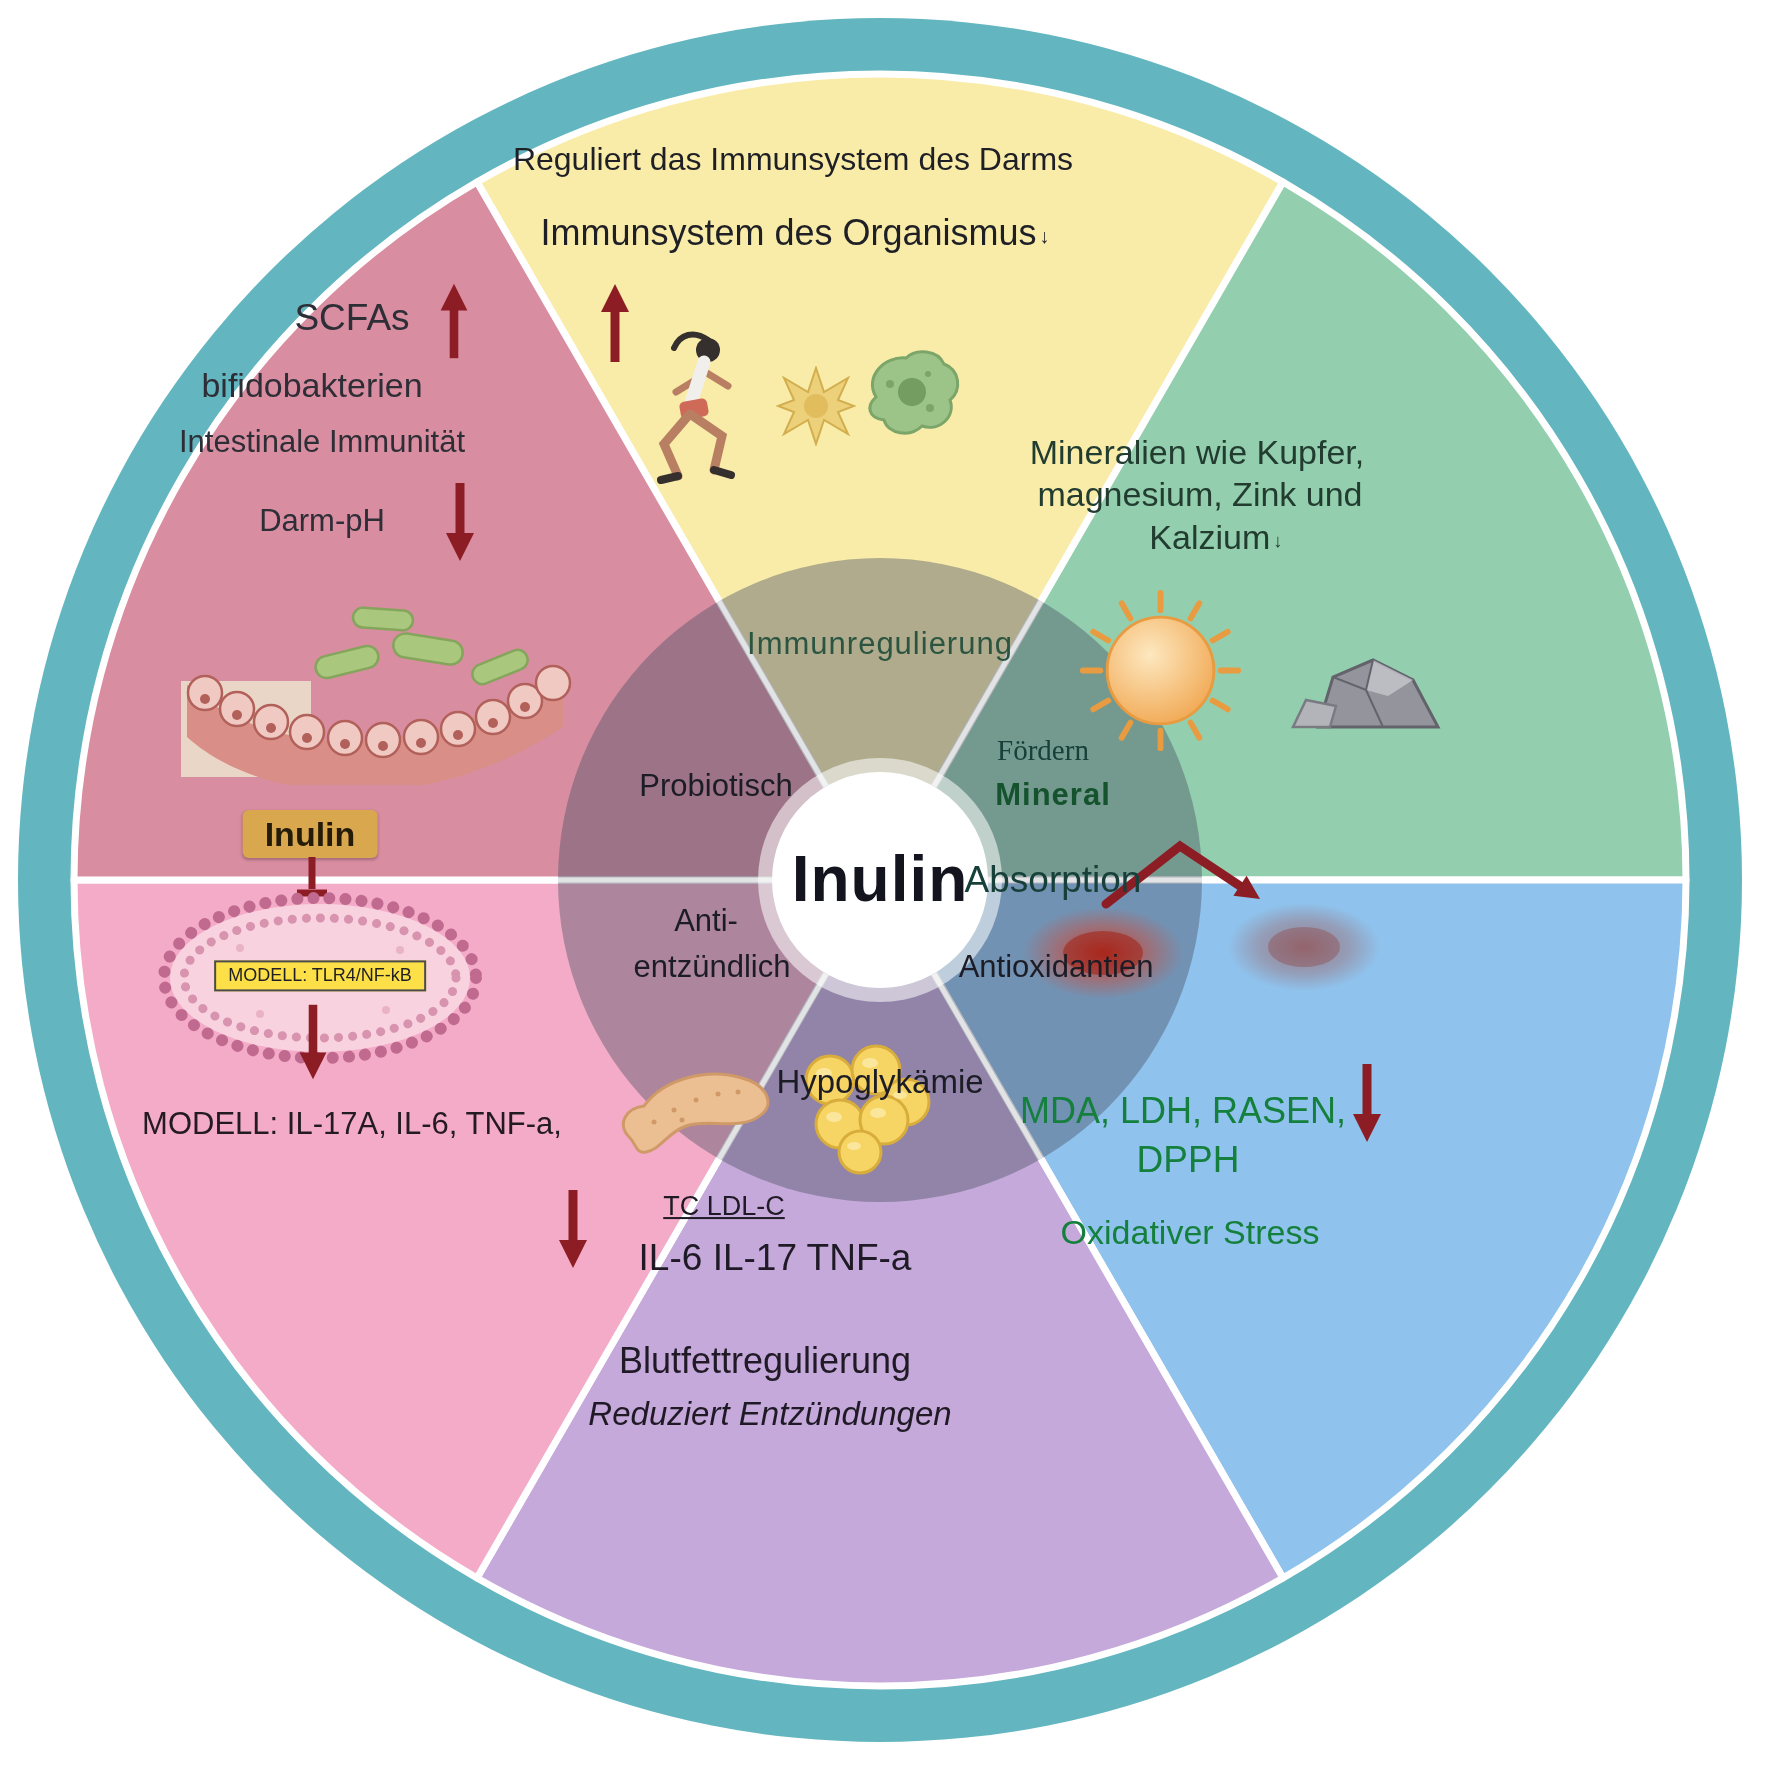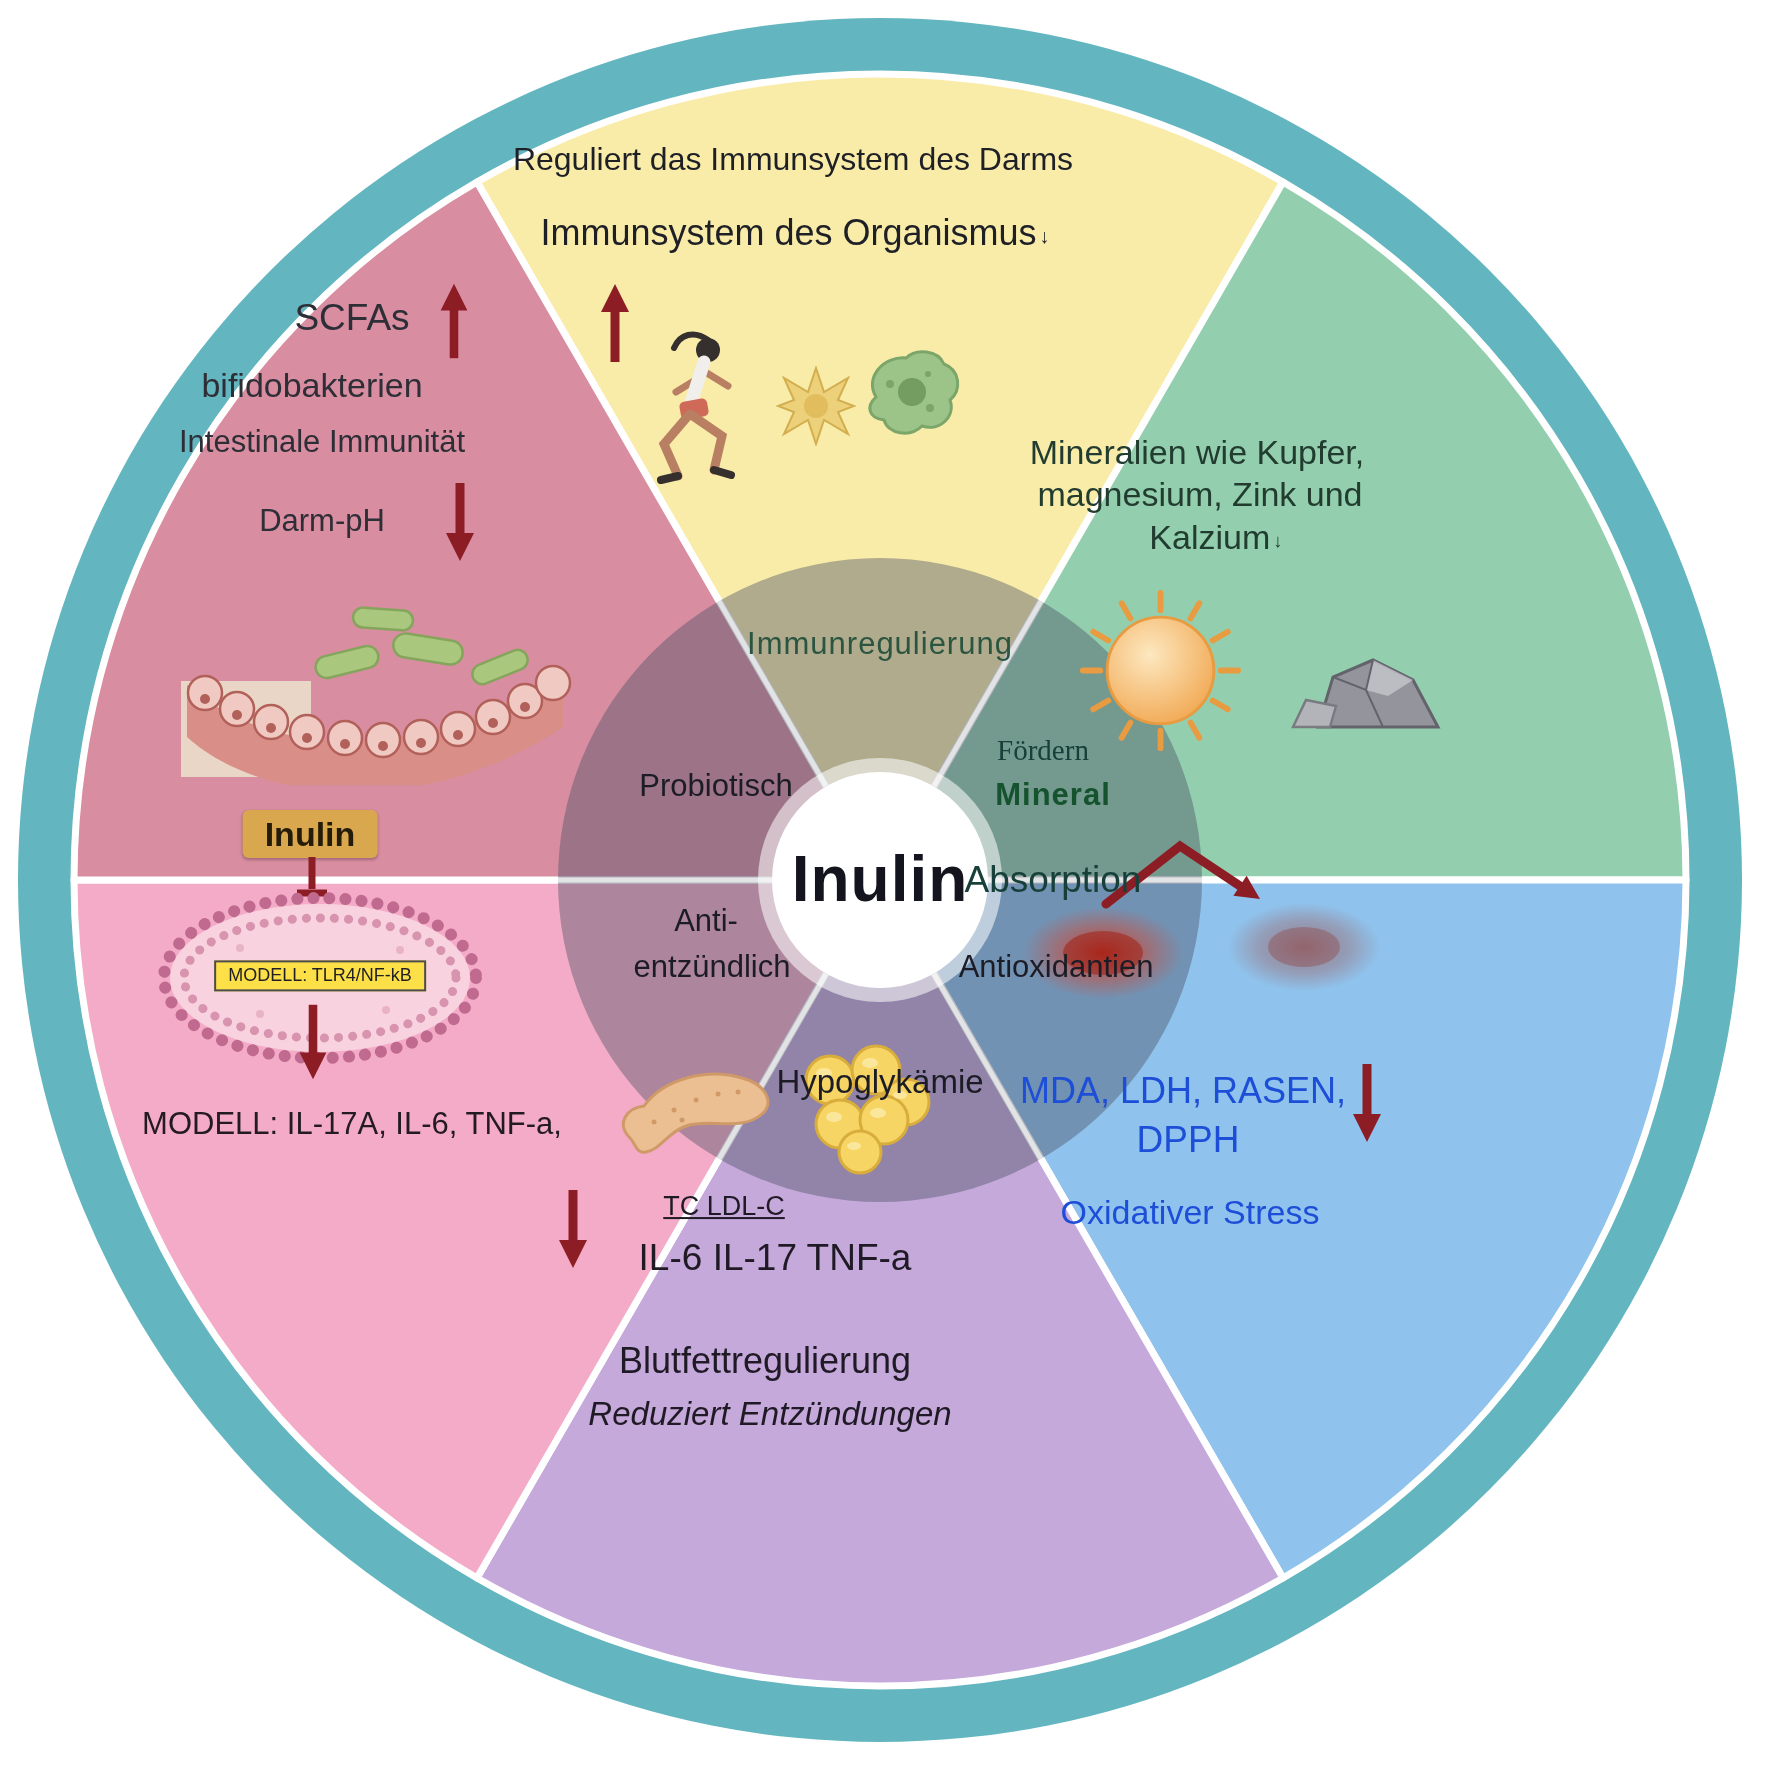--- a/index.html
+++ b/index.html
@@ -13,21 +13,21 @@
   .center-label{font-weight:bold;font-size:64px;color:#14141e;letter-spacing:1px;}
   .hub-green{color:#2b5540;letter-spacing:1px;}
   .hub-dark{color:#1c1c26;}
   .hub-teal{color:#17403a;}
   .hub-light{color:#14532d;font-weight:bold;letter-spacing:1px;}
   .gold-box{background:#d9a84e;padding:4px 22px;border-radius:6px;font-weight:bold;
             font-size:34px;color:#241c08;box-shadow:0 2px 3px rgba(0,0,0,.25);}
   .mem-box{background:#fde047;border:2px solid #4c4c50;padding:3px 12px;
            font-size:18px;color:#1f1f24;}
   .green-txt{color:#223c30;}
-  .blue-txt{color:#1d4ed8;}
+  .blue-txt{color:#15803d;margin-top:20px;}
   .purple-txt{color:#1f1a26;}
   .rose-txt{color:#2e2e36;}
   .yellow-txt{color:#1f1f26;}
   .pink-txt{color:#241b22;}
 </style>
 </head>
 <body>
 
 <div class="canvas">
 

